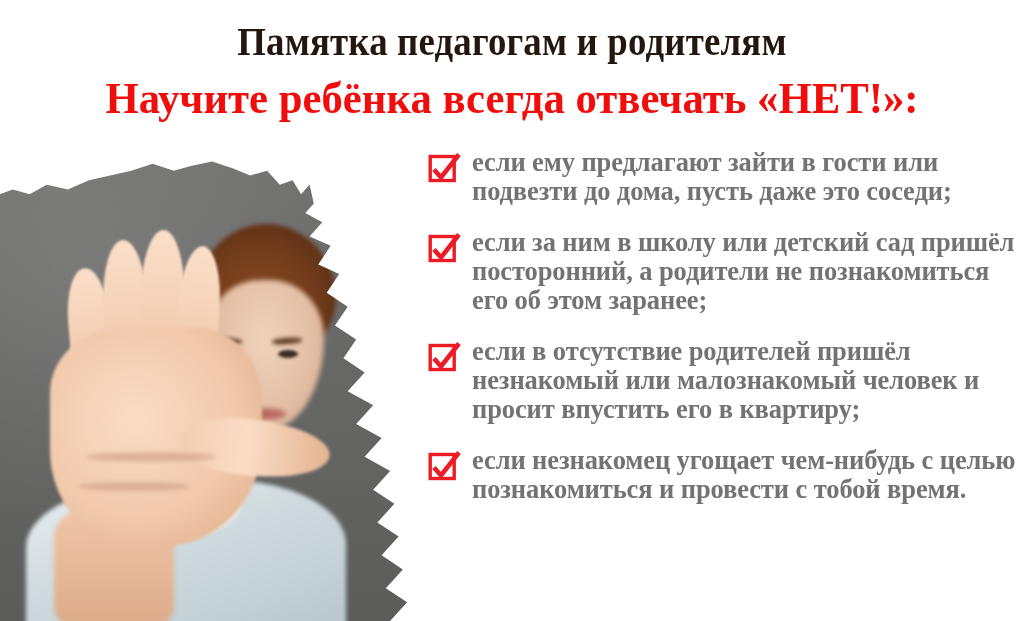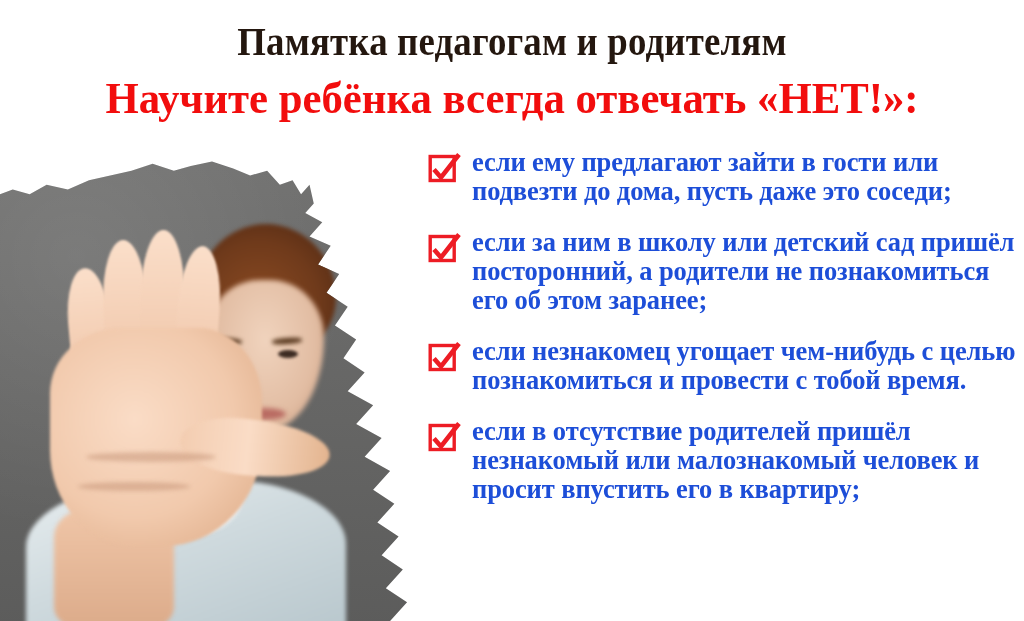--- a/index.html
+++ b/index.html
@@ -234,21 +234,21 @@
     margin-top: 5px;
     margin-left: 4px;
     margin-right: 14px;
   }
   .checkbox-icon svg { display: block; overflow: visible; }
   .check-text {
     font-family: "Liberation Serif", "DejaVu Serif", serif;
     font-size: 26.5px;
     line-height: 29px;
     font-weight: 700;
-    color: #1d4ed8;
+    color: #737373;
     letter-spacing: -0.1px;
     max-width: 556px;
   }
 </style>
 </head>
 <body>
 
 <div id="poster">
 
   <div class="title-block">
@@ -302,28 +302,28 @@
       <span class="check-text">если за ним в школу или детский сад пришёл посторонний, а родители не познакомиться его об этом заранее;</span>
     </div>
 
     <div class="check-item">
       <span class="checkbox-icon">
         <svg width="30" height="30" viewBox="0 0 30 30" aria-hidden="true">
           <rect x="2.2" y="3.5" width="24" height="24" fill="none" stroke="#ed1c24" stroke-width="3.4"></rect>
           <path d="M6 16.5 L13 24.5 L31 1.5" fill="none" stroke="#ed1c24" stroke-width="4.6" stroke-linecap="butt" stroke-linejoin="miter"></path>
         </svg>
       </span>
-      <span class="check-text">если незнакомец угощает чем-нибудь с целью познакомиться и провести с тобой время.</span>
+      <span class="check-text">если в отсутствие родителей пришёл незнакомый или малознакомый человек и просит впустить его в квартиру;</span>
     </div>
 
     <div class="check-item">
       <span class="checkbox-icon">
         <svg width="30" height="30" viewBox="0 0 30 30" aria-hidden="true">
           <rect x="2.2" y="3.5" width="24" height="24" fill="none" stroke="#ed1c24" stroke-width="3.4"></rect>
           <path d="M6 16.5 L13 24.5 L31 1.5" fill="none" stroke="#ed1c24" stroke-width="4.6" stroke-linecap="butt" stroke-linejoin="miter"></path>
         </svg>
       </span>
-      <span class="check-text">если в отсутствие родителей пришёл незнакомый или малознакомый человек и просит впустить его в квартиру;</span>
+      <span class="check-text">если незнакомец угощает чем-нибудь с целью познакомиться и провести с тобой время.</span>
     </div>
 
   </div>
 
 </div>
 
 </body></html>

